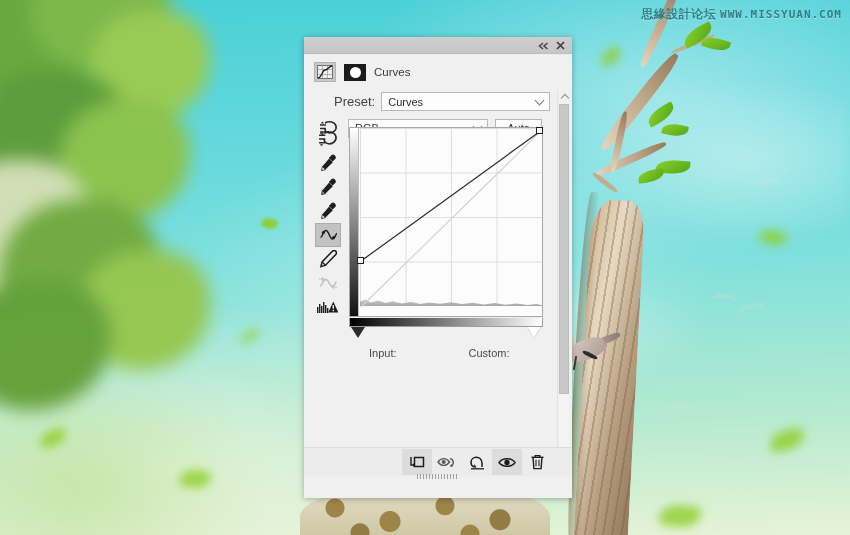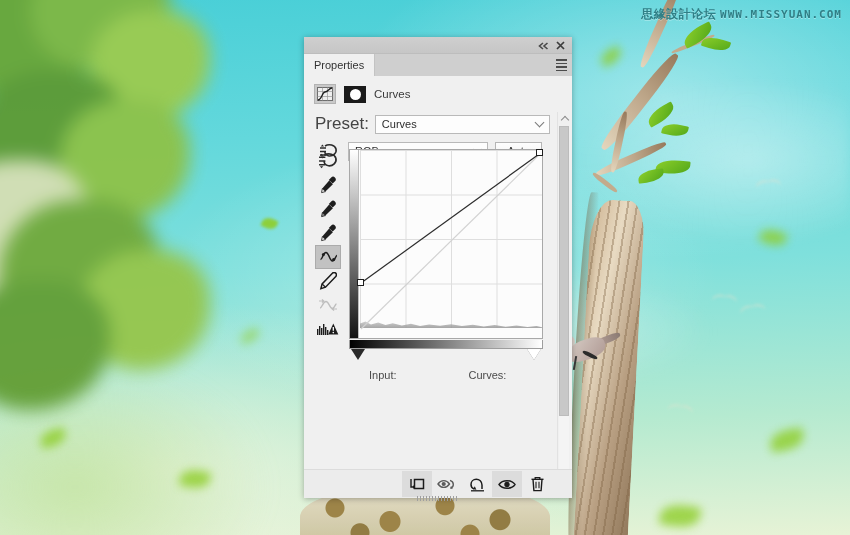--- a/index.html
+++ b/index.html
@@ -254,21 +254,21 @@
     position: absolute;
     left: 0; right: 0; top: 34px; bottom: 38px;
     overflow: hidden;
   }
 
   .row-preset {
     display: flex; align-items: center;
     gap: 6px;
     padding: 4px 22px 0 11px;
   }
-  .lbl { font-size: 17px; color: #444; }
+  .lbl { font-size: 13px; color: #444; margin-left: 19px; }
   .sel {
     position: relative;
     flex: 1;
     height: 19px;
     background: #fdfdfd;
     border: 1px solid #b9b9b9;
     display: flex; align-items: center;
     padding: 0 18px 0 6px;
     font-size: 11px;
     color: #2d2d2d;
@@ -530,34 +530,20 @@
           <path d="M9.5 1 L6 4 L9.5 7" fill="none" stroke="#4a4a4a" stroke-width="1.6"></path>
         </svg>
       </div>
       <div class="tb-btn tb-close">
         <svg width="9" height="9" viewBox="0 0 9 9" aria-hidden="true">
           <path d="M1 1 L8 8 M8 1 L1 8" stroke="#3d3d3d" stroke-width="1.7" fill="none"></path>
         </svg>
       </div>
     </div>
 
-    <div class="tab-strip">
-      <div class="tab">
-        <span>Properties</span>
-      </div>
-      <div class="tab-rest"></div>
-      <div class="tab-menu">
-        <div class="hamb">
-            <i></i>
-            <i></i>
-            <i></i>
-            <i></i>
-          </div>
-      </div>
-    </div>
 
     <div class="panel-body">
 
       <div class="adj-header">
         <div class="adj-icon">
           <svg width="16" height="14" viewBox="0 0 16 14" aria-hidden="true">
             <rect x="0.5" y="0.5" width="15" height="13" fill="#efefef" stroke="#6e6e6e"></rect>
             <path d="M5.5 0.5 V13.5 M10.5 0.5 V13.5 M0.5 4.5 H15.5 M0.5 9.5 H15.5" stroke="#9a9a9a" stroke-width="0.7"></path>
             <path d="M1 13 C5 13 5 5 8 5 C11 5 12 1 15 1" fill="none" stroke="#1c1c1c" stroke-width="1.3"></path>
           </svg>
@@ -690,21 +676,21 @@
             <div class="tri-black"></div>
             <div class="tri-white"></div>
           </div>
 
           <div class="io-row">
             <div class="io-item">
               <span>Input:</span>
               <span class="io-val"></span>
             </div>
             <div class="io-item">
-              <span>Curves:</span>
+              <span>Custom:</span>
               <span class="io-val"></span>
             </div>
           </div>
         </div>
 
       </div>
 
       <div class="vscroll">
         <div class="vs-arrow vs-up">
           <span class="vs-chev"></span>

